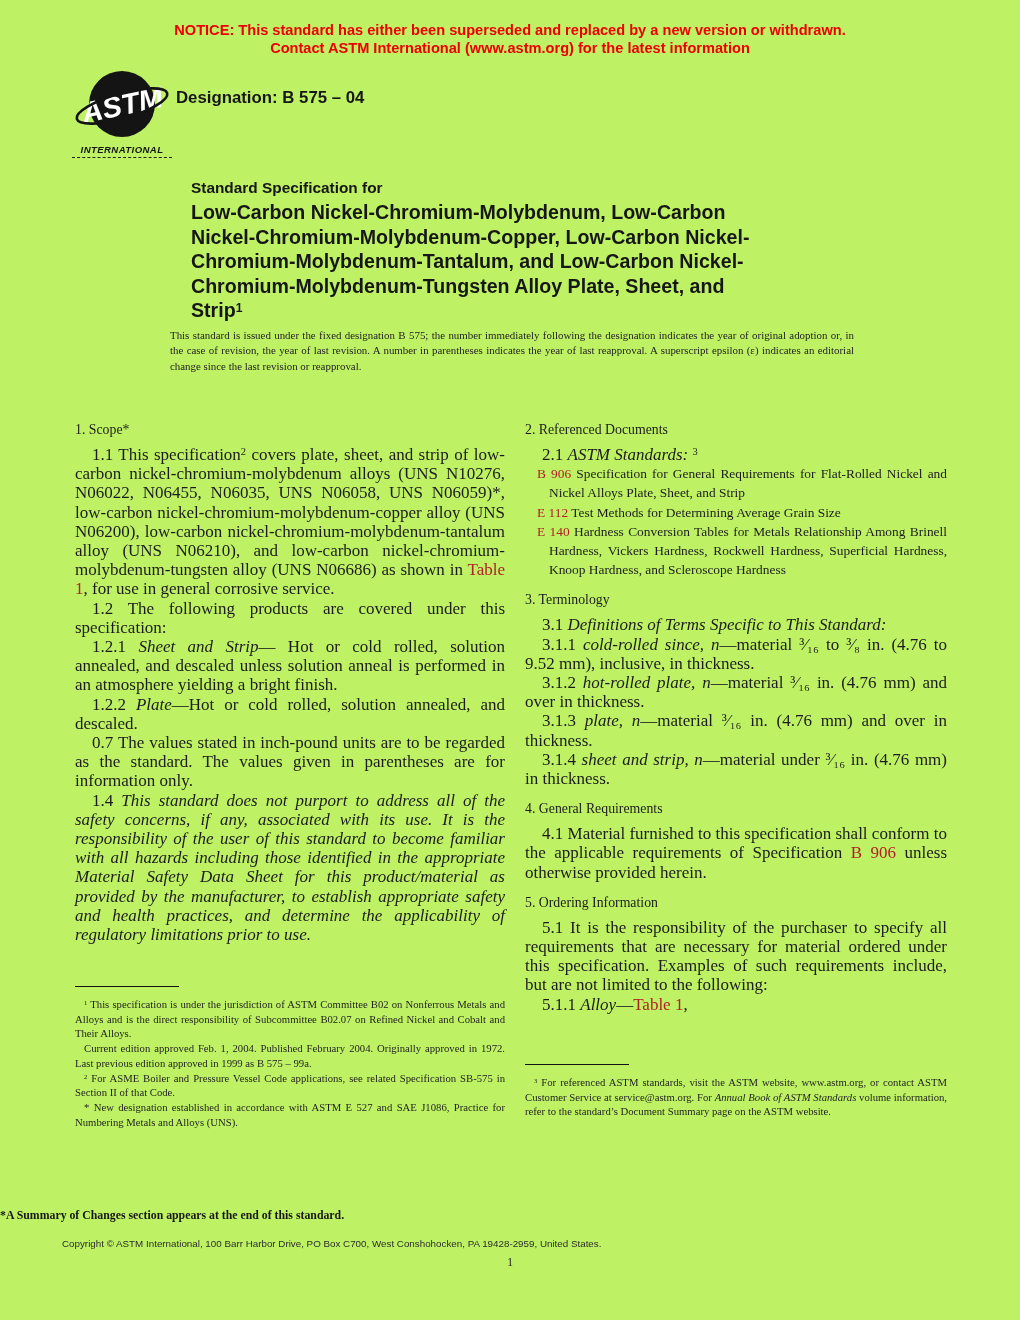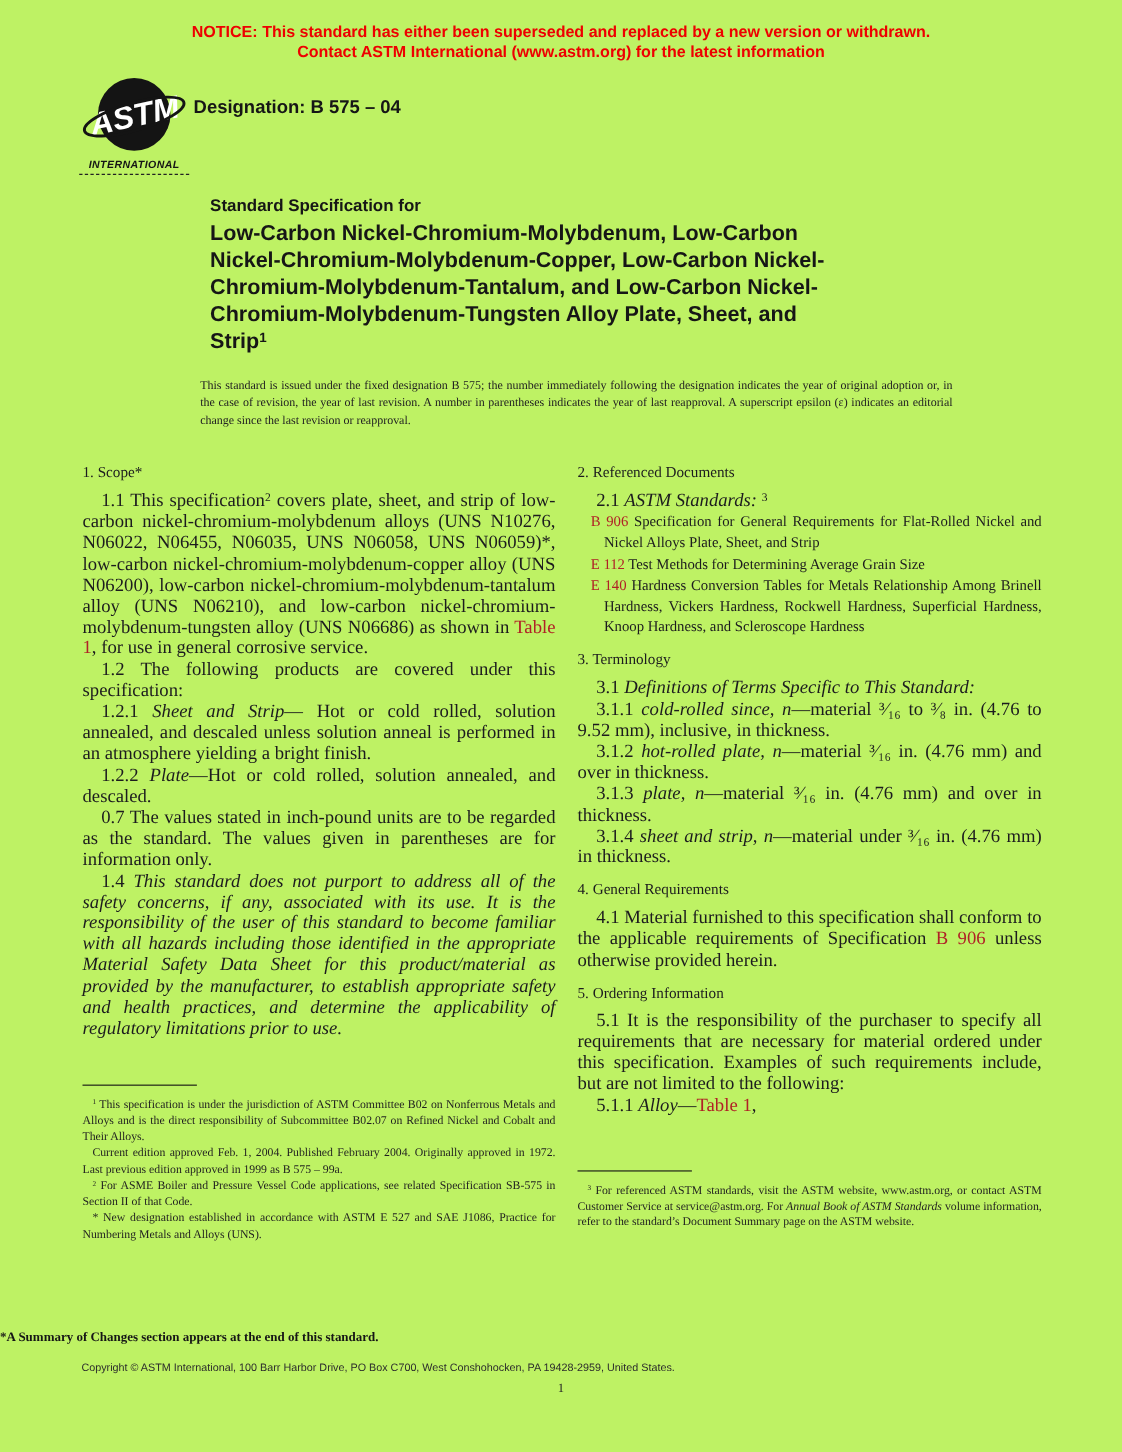--- a/index.html
+++ b/index.html
@@ -39,22 +39,22 @@
   .title-kicker{
     font-family:"Liberation Sans","DejaVu Sans",sans-serif;font-weight:bold;
     font-size:15.4px;line-height:20px;
   }
   .title-main{
     font-family:"Liberation Sans","DejaVu Sans",sans-serif;font-weight:bold;
     font-size:19.6px;line-height:24.6px;white-space:pre-line;margin-top:2px;
   }
 
   .issue-note{
-    position:absolute;left:170px;top:344px;width:684px;
-    font-size:10.9px;line-height:15.3px;text-align:justify;color:#222;margin-left:12px;
+    position:absolute;left:170px;top:328px;width:684px;
+    font-size:10.9px;line-height:15.3px;text-align:justify;color:#222;
   }
 
   .col{position:absolute;top:418px;}
   .col-left{left:75px;width:430px;}
   .col-right{left:525px;width:422px;}
 
   .sec-heading{font-weight:normal;font-size:13.8px;margin:13px 0 7px 0;}
   .sec-heading.first{margin-top:4px;}
   .para{font-size:17px;line-height:19.2px;text-align:justify;text-indent:17px;}
   .ref-item{
@@ -72,21 +72,21 @@
   .fn-block{position:absolute;font-size:10.7px;line-height:14.7px;text-align:justify;color:#1f1f1f;}
   .fn-left{left:75px;top:997px;width:430px;}
   .fn-right{left:525px;top:1075px;width:422px;}
   .fn-para{text-indent:9px;}
 
   .summary-line{
     position:absolute;top:1208px;left:0;width:100%;text-align:left;
     font-weight:bold;font-size:11.8px;color:#161616;
   }
   .copyright{
-    position:absolute;left:74px;top:1238px;width:900px;
+    position:absolute;left:62px;top:1238px;width:900px;
     font-family:"Liberation Sans","DejaVu Sans",sans-serif;
     font-size:9.8px;color:#2c2c2c;
   }
   .pageno{
     position:absolute;top:1256px;left:0;width:100%;text-align:center;
     font-size:11.5px;color:#222;
   }
 </style>
 </head>
 <body>

